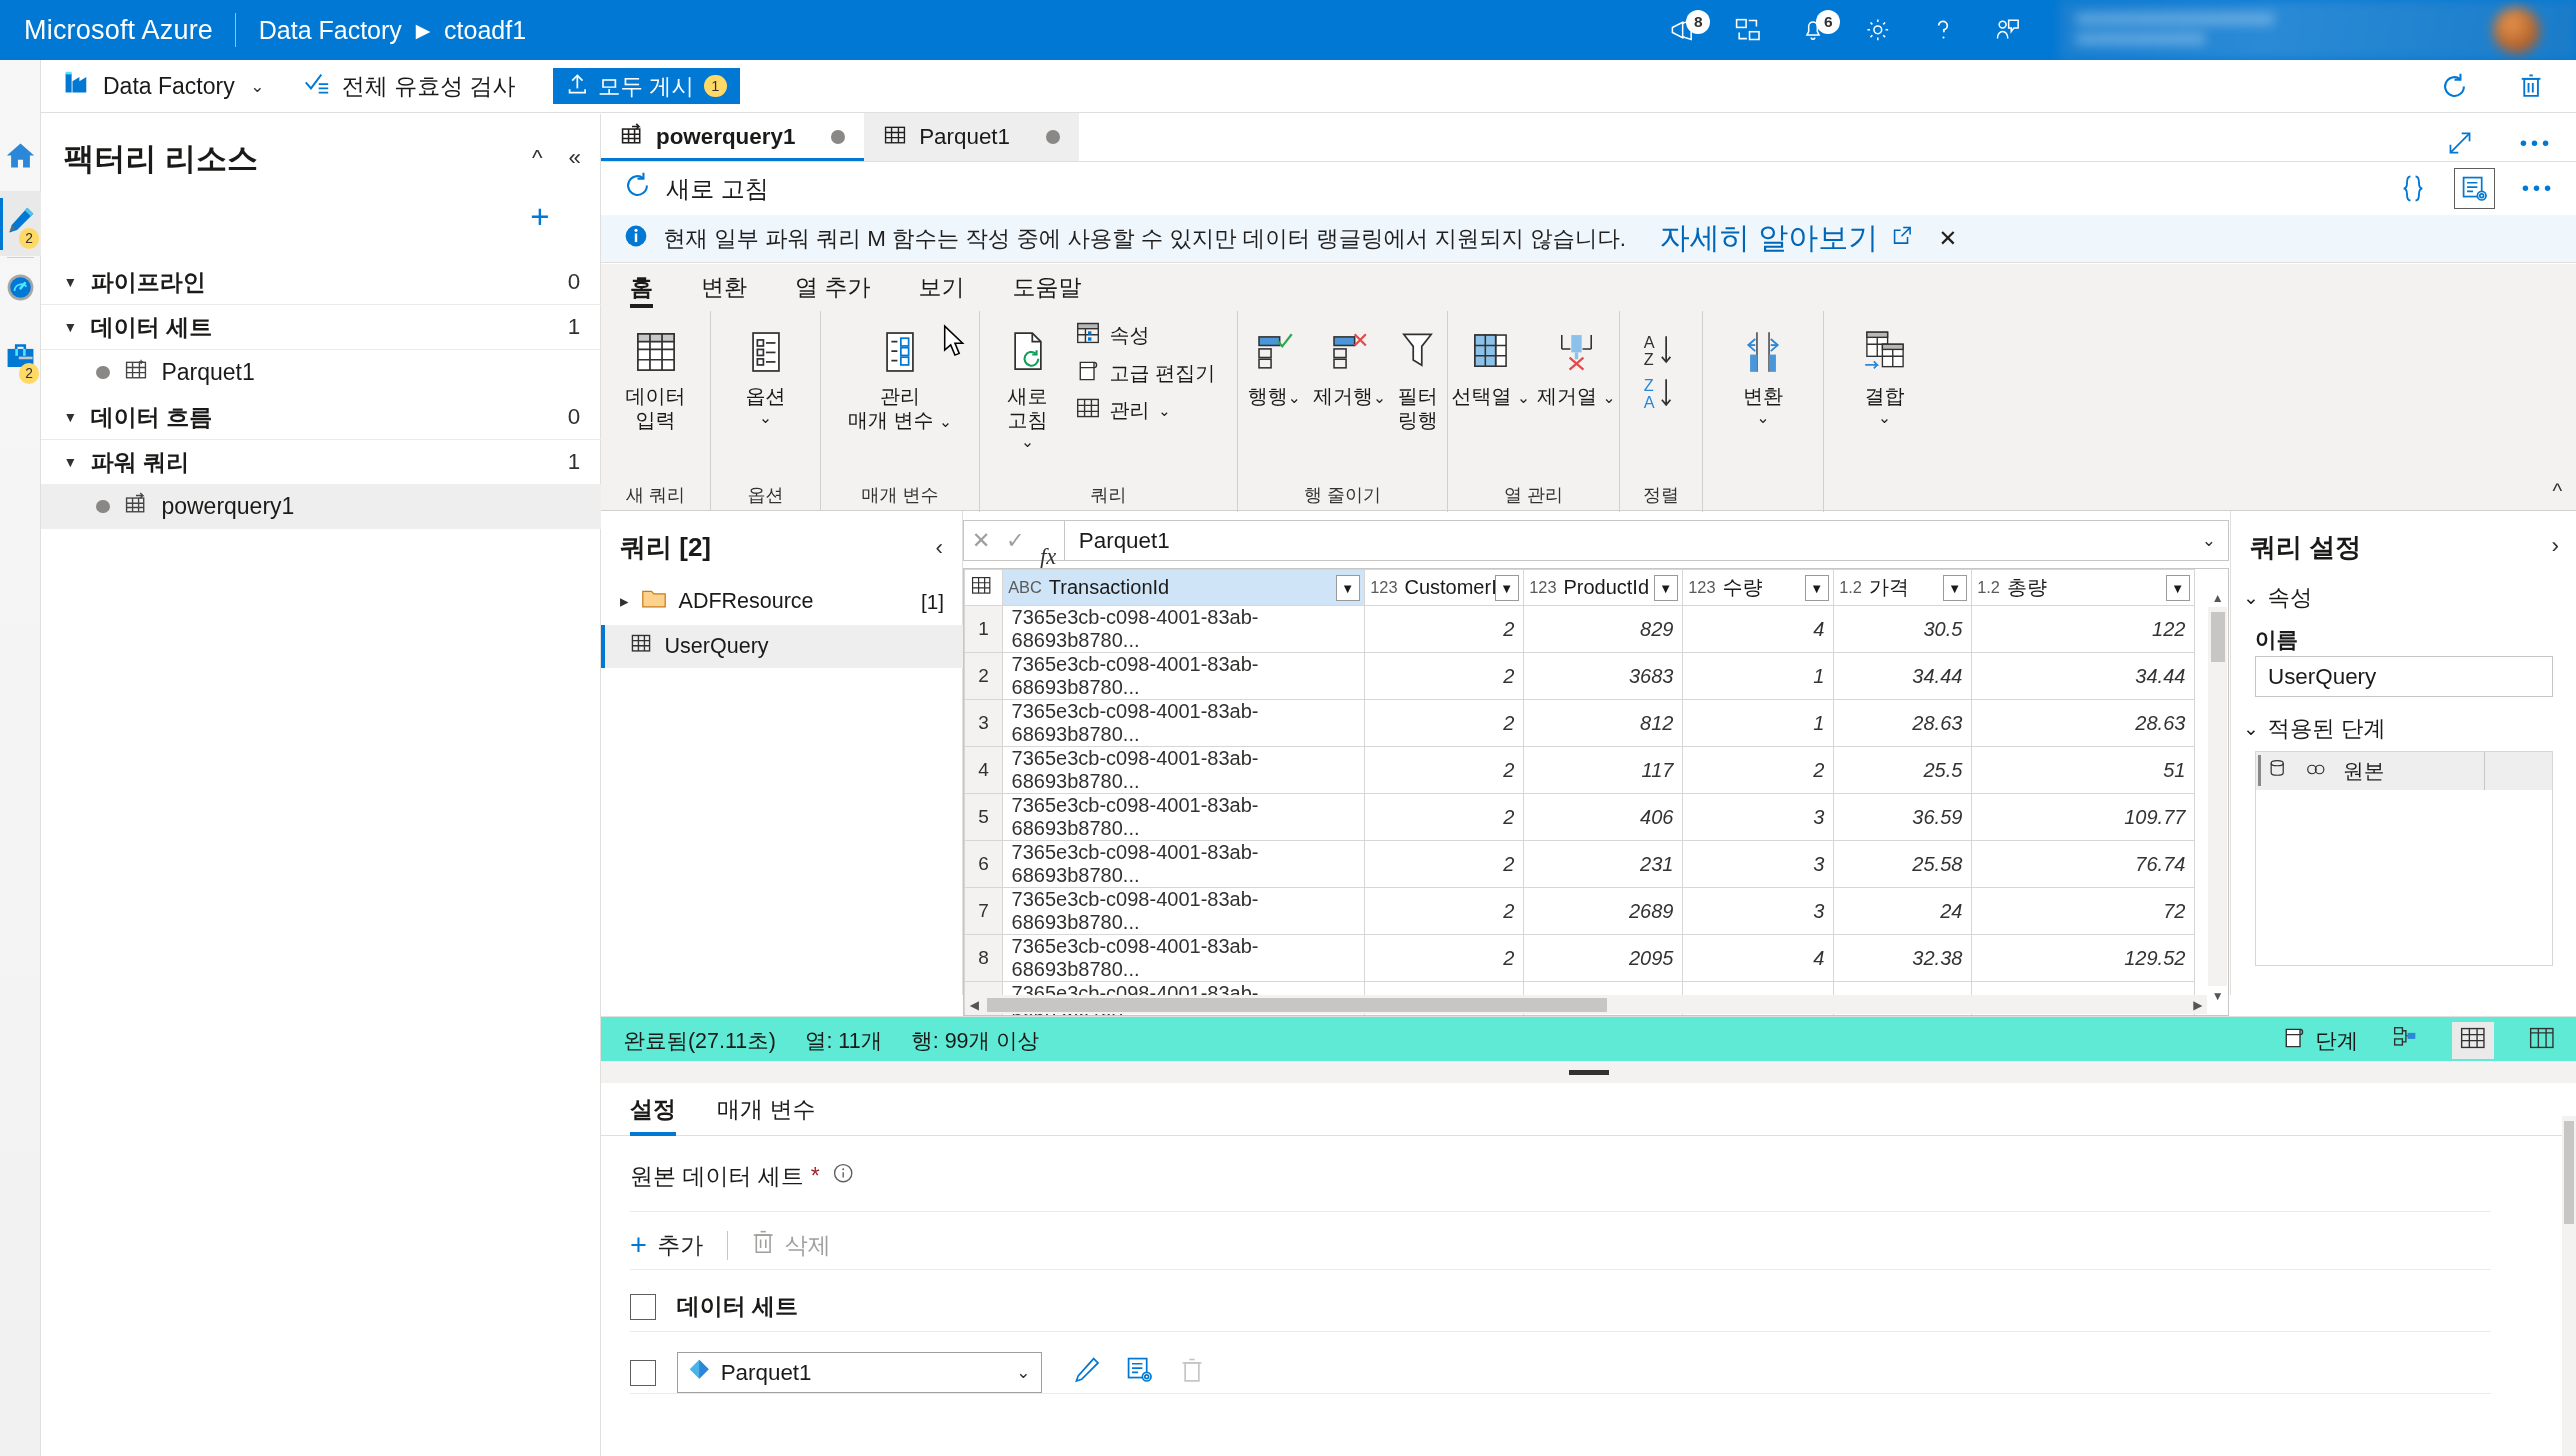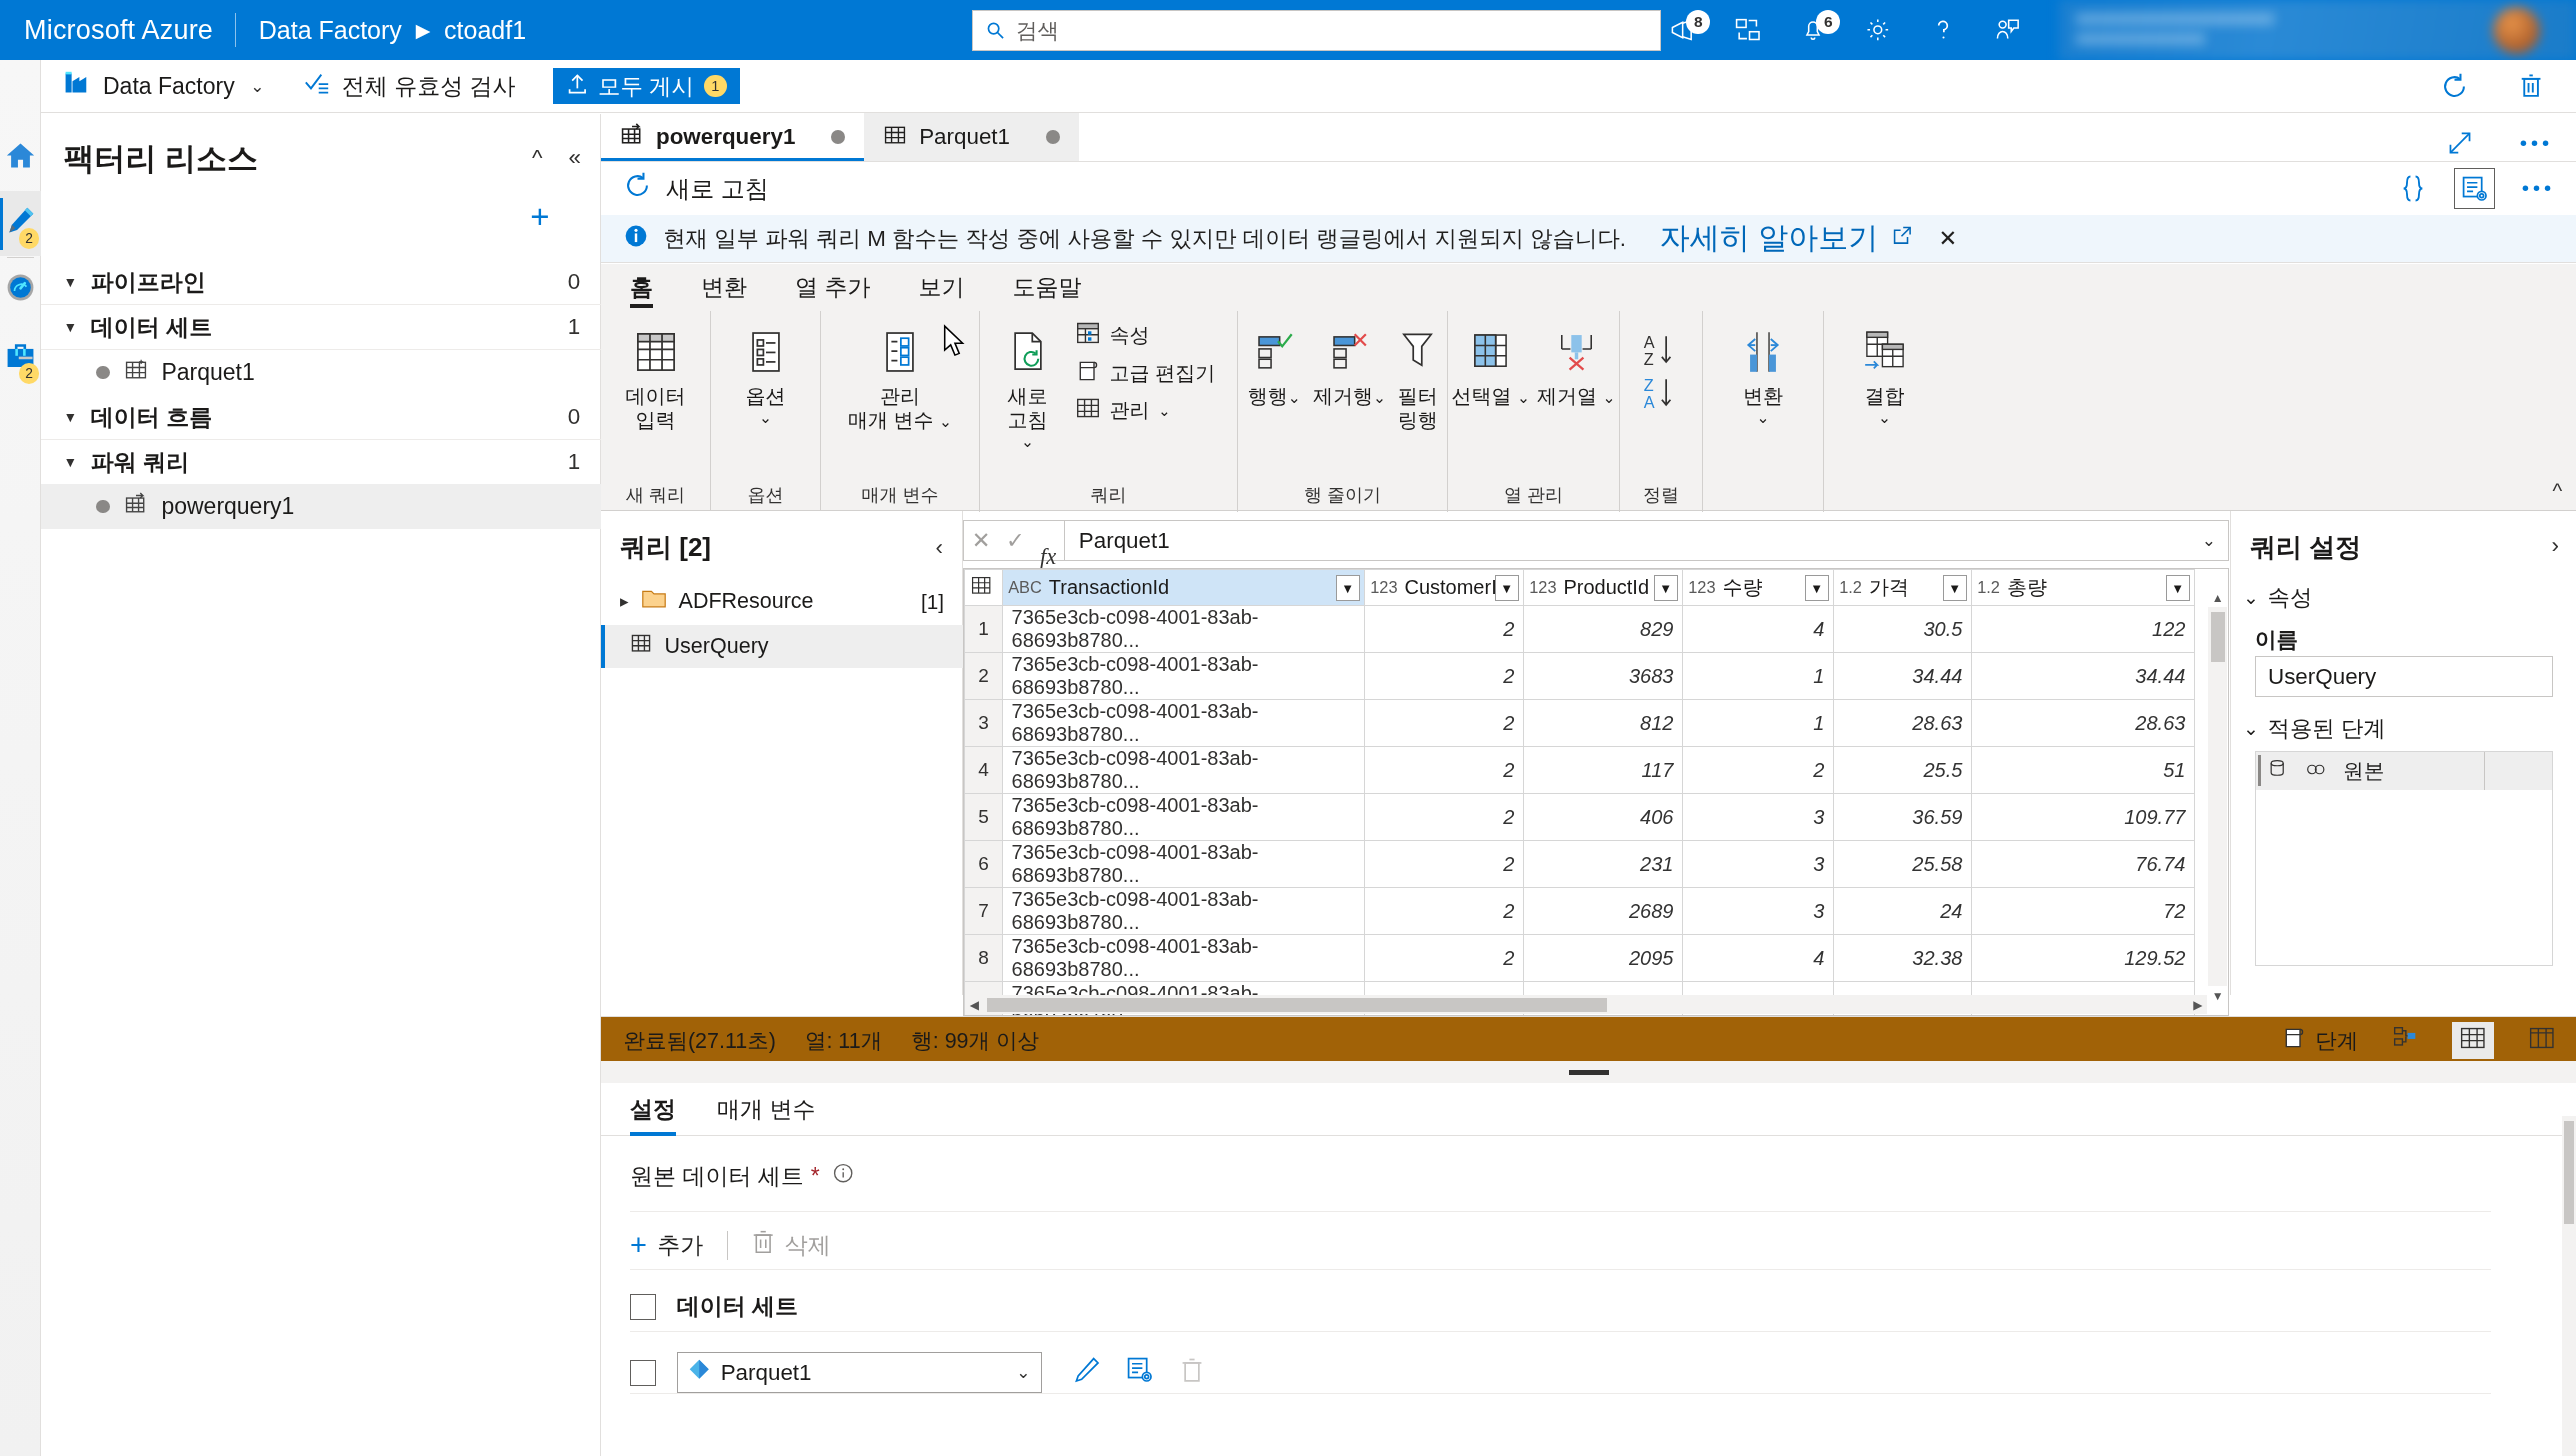--- a/index.html
+++ b/index.html
@@ -249,21 +249,21 @@
   .qs-step {
     position:absolute; left:0; top:0; width: 296px; height: 38px; background:#eeeeee;
     display:flex; align-items:center; gap: 16px; padding-left: 10.3px; font-size: 20.7px;
   }
   .qs-step::before{content:""; position:absolute; left:1.7px; top:3.4px; width:3.4px; height:31px; background:#8a8886;}
   .qs-step .gear { position:absolute; right: 67px; width:0.9px; height:38px; background:#c8c6c4;}
 
   
   .statusbar {
     position: absolute; left: 601px; top: 1016px; width: 1975px; height: 49px;
-    background: #a16207; border-top: 0.9px solid #e1dfdd; border-bottom: 0.9px solid #e1dfdd;
+    background: #5eead4; border-top: 0.9px solid #e1dfdd; border-bottom: 0.9px solid #e1dfdd;
     display: flex; align-items: center; gap: 29px; padding-left: 22.4px; font-size: 21.5px;
   }
   .statusbar-right { position: absolute; right: 20.7px; display: flex; align-items: center; gap: 34px; }
   .sb-icon { display: flex; align-items: center; gap: 8.6px; font-size: 21.5px;}
   .sb-icon.boxed { background:#eaeaea; padding: 3.4px 6.9px; }
 
   
   .splitter { position:absolute; left: 601px; top: 1061px; width: 1975px; height: 22.4px; background:#f3f2f1; display:flex; align-items:center; justify-content:center;}
   .splitter .grip { width: 40px; height: 5.2px; background: #323130;}
 
@@ -300,29 +300,20 @@
 </head>
 <body>
 
 <div class="azbar">
   <div class="azbar-brand">Microsoft Azure</div>
   <div class="azbar-divider"></div>
   <div class="azbar-crumbs">
     <span>Data Factory</span>
     <span class="crumb-arrow">▶</span>
     <span>ctoadf1</span>
-  </div>
-  <div class="azbar-search">
-    <span class="sicon">
-      <svg width="20.7" height="20.7" viewBox="0 0 24 24" fill="none" stroke="#0078d4" stroke-width="2">
-        <circle cx="10" cy="10" r="6"></circle>
-          <line x1="14.5" y1="14.5" x2="21" y2="21"></line>
-      </svg>
-    </span>
-    <span class="stext">검색</span>
   </div>
 
   <div class="azbar-icons">
     <div class="azicon">
       <svg width="29" height="26" viewBox="0 0 34 30" fill="none" stroke="#fff" stroke-width="1.8">
         <path d="M4 12 L16 6 L16 24 L4 18 Z"></path>
           <path d="M16 7 L26 4 L26 26 L16 23"></path>
       </svg>
       <span class="badge-az">8</span>
     </div>

